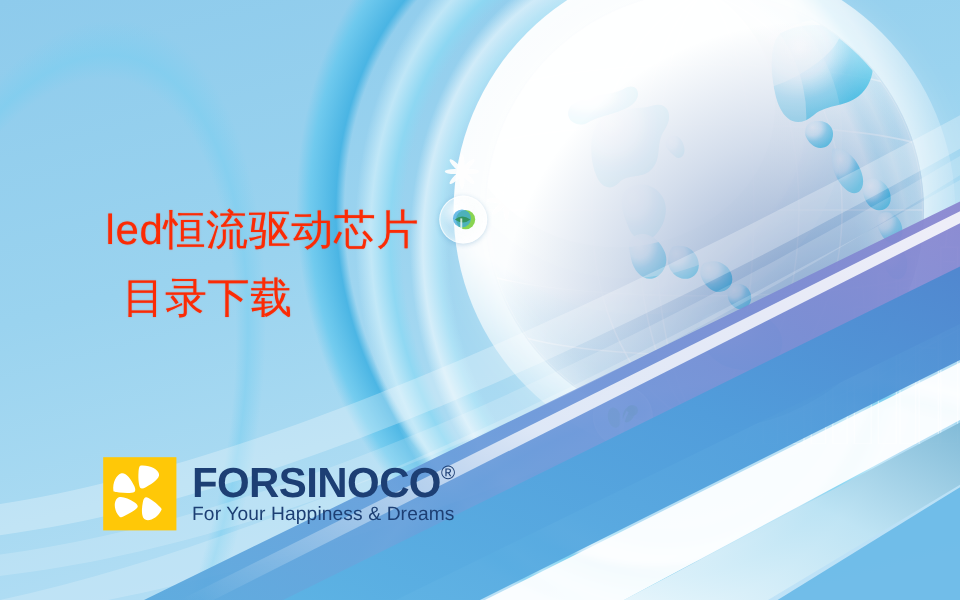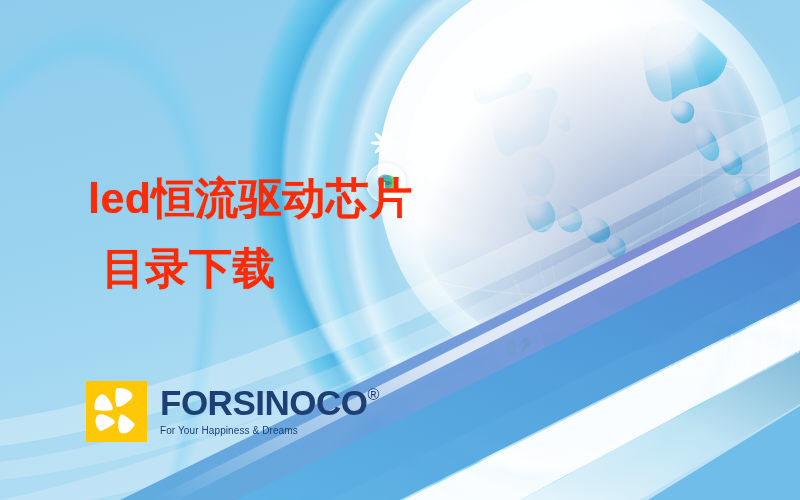--- a/index.html
+++ b/index.html
@@ -121,26 +121,25 @@
   
   .sparkle { position: absolute; }
 
   
   .bands { position: absolute; inset: 0; pointer-events: none; }
 
   
   .headline {
     position: absolute; left: 88px; top: 164px;
     color: #fb2b05;
-    font-size: 43px;
+    font-size: 35px;
     line-height: 1.62;
     letter-spacing: .5px;
     white-space: nowrap;
     text-shadow: 0 0 1px rgba(251,43,5,.6);
-    font-weight: bold;
   }
   .headline .l2 { display: block; padding-left: 14px; }
 
   
   .logo { position: absolute; left: 68px; top: 381px; display: flex; align-items: center; padding-left: 18px; }
   .logo-mark {
     width: 61px; height: 61px;
     background: #ffc807;
     display: block;
     flex: 0 0 auto;
@@ -151,21 +150,21 @@
     font-weight: 700;
     font-size: 35px;
     letter-spacing: -0.5px;
     line-height: 1;
     display: flex;
     align-items: flex-start;
   }
   .logo-word .reg { font-size: 16px; font-weight: 400; line-height: 1; margin-top: 2px; }
   .logo-tag {
     color: #1d3f74;
-    font-size: 10px;
+    font-size: 16px;
     letter-spacing: .1px;
     margin-top: 3px;
     line-height: 1;
   }
 </style>
 </head>
 <body>
 
 <div id="stage">
 

